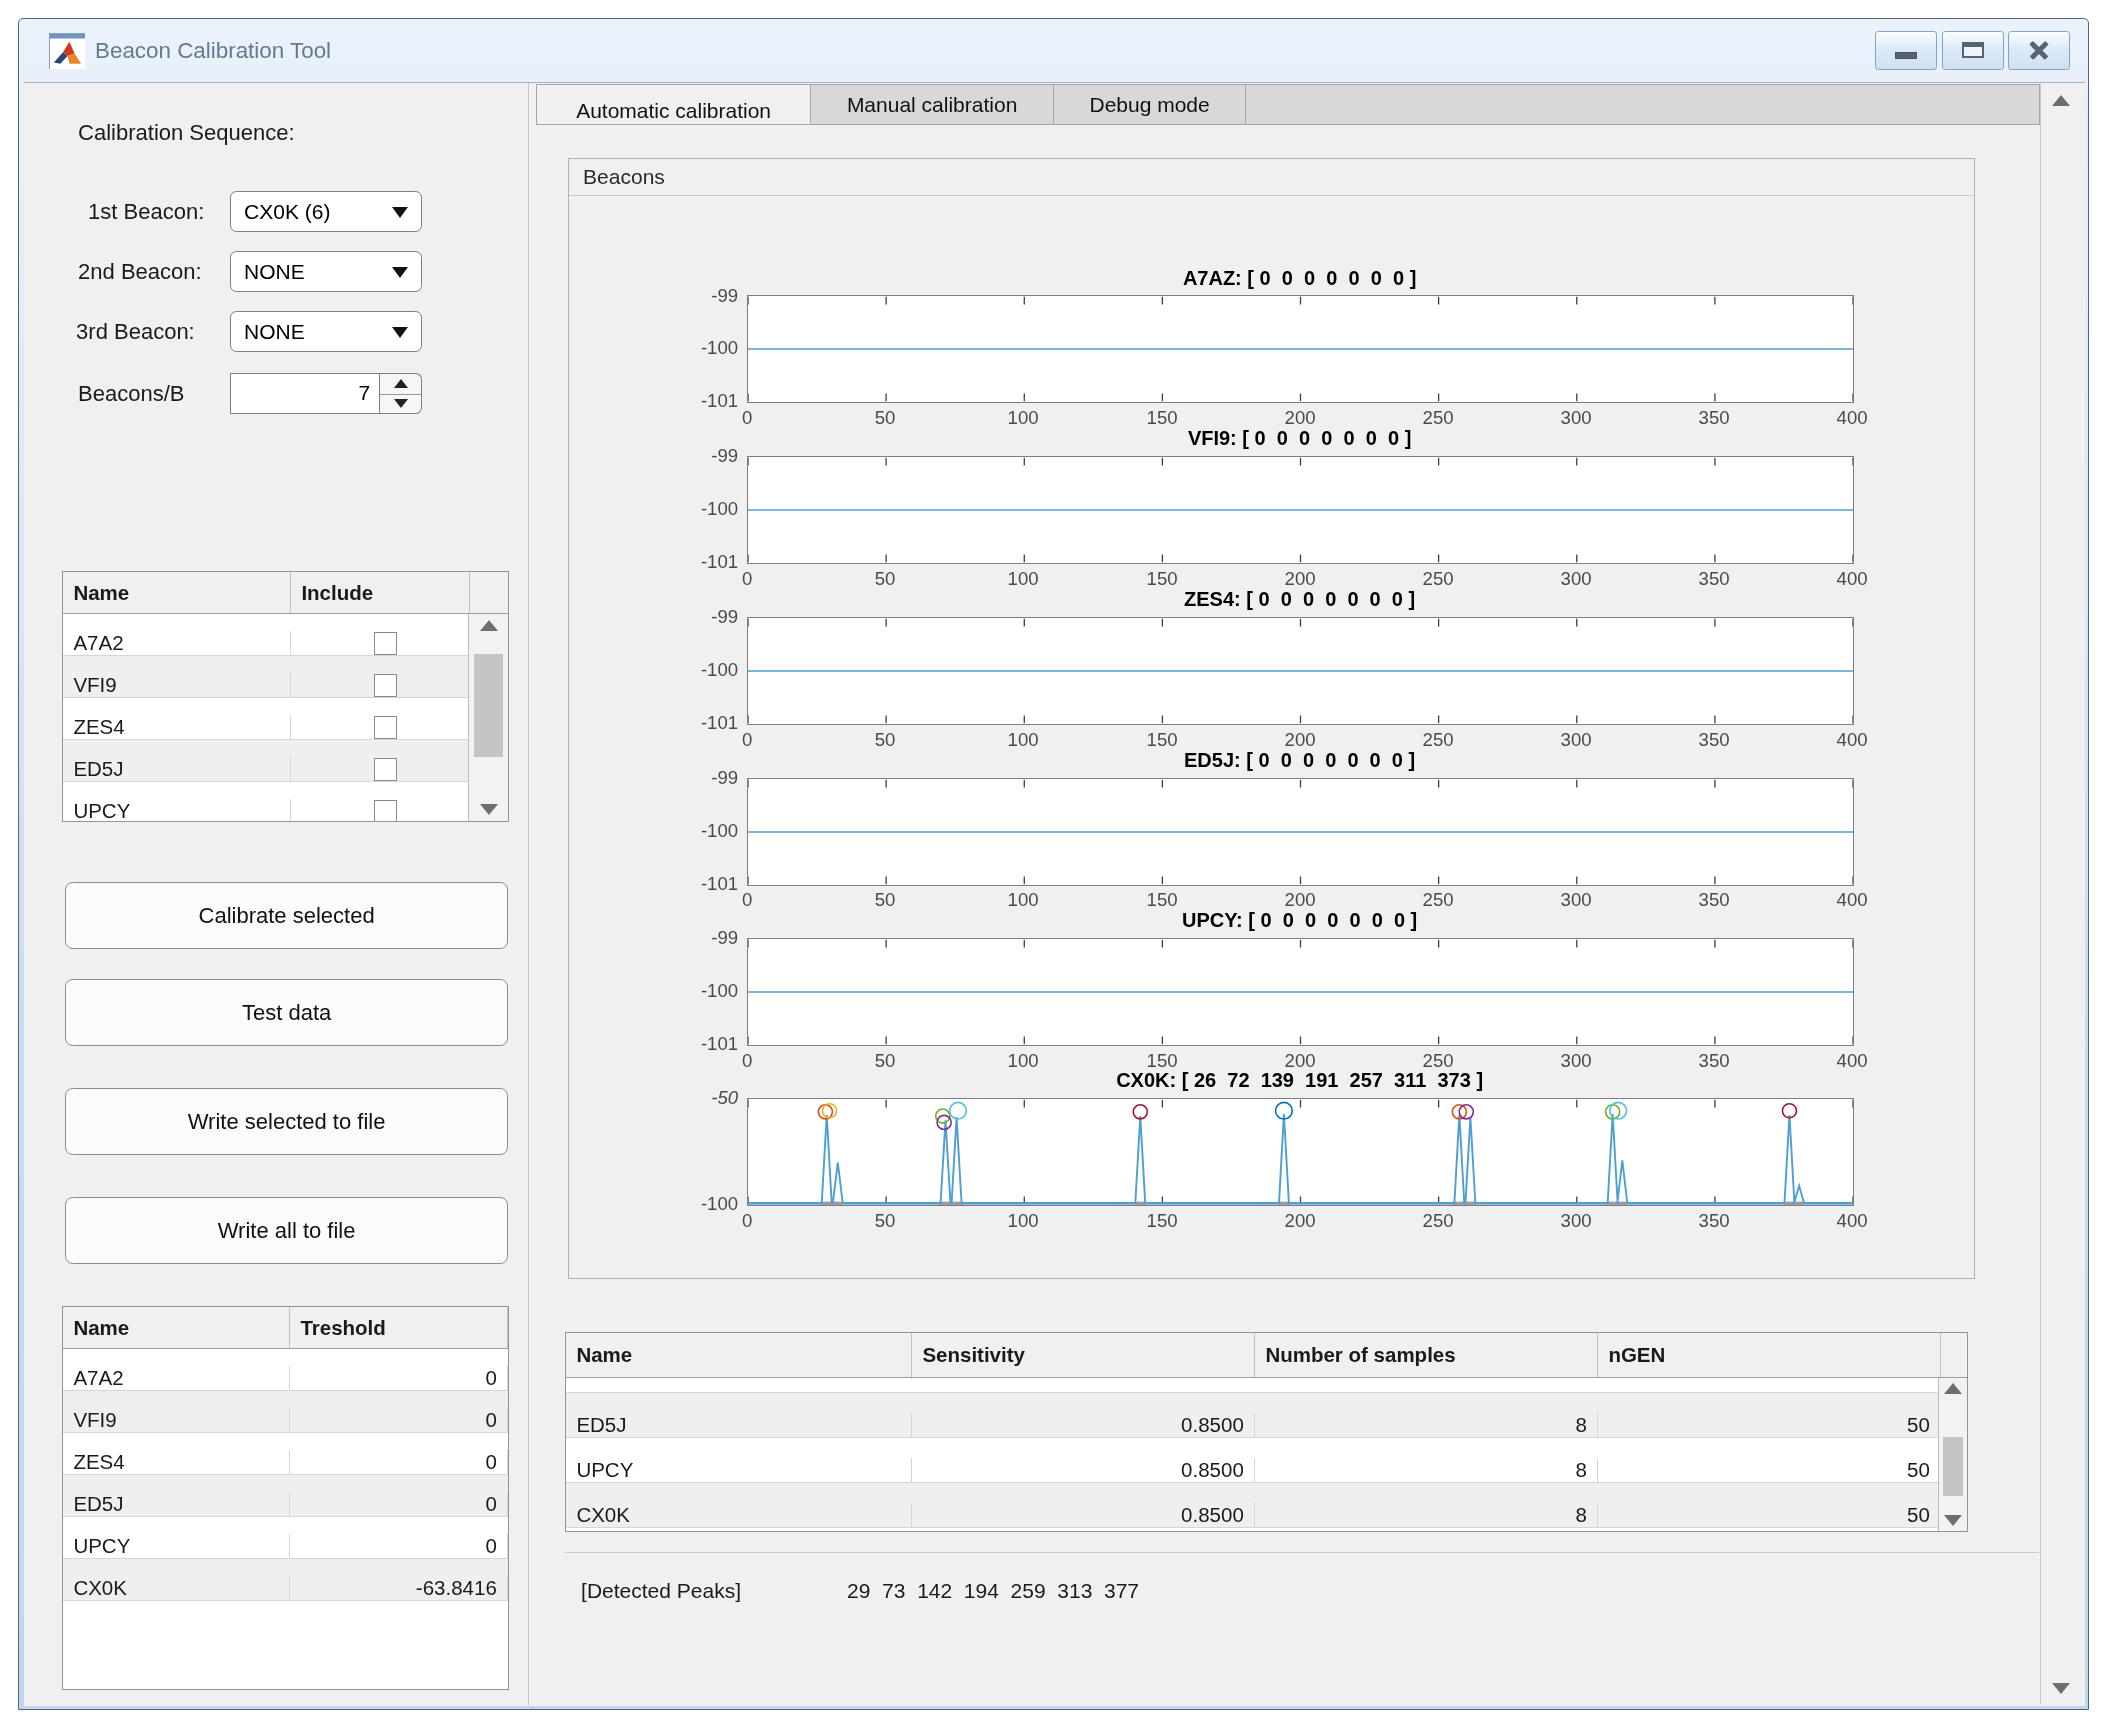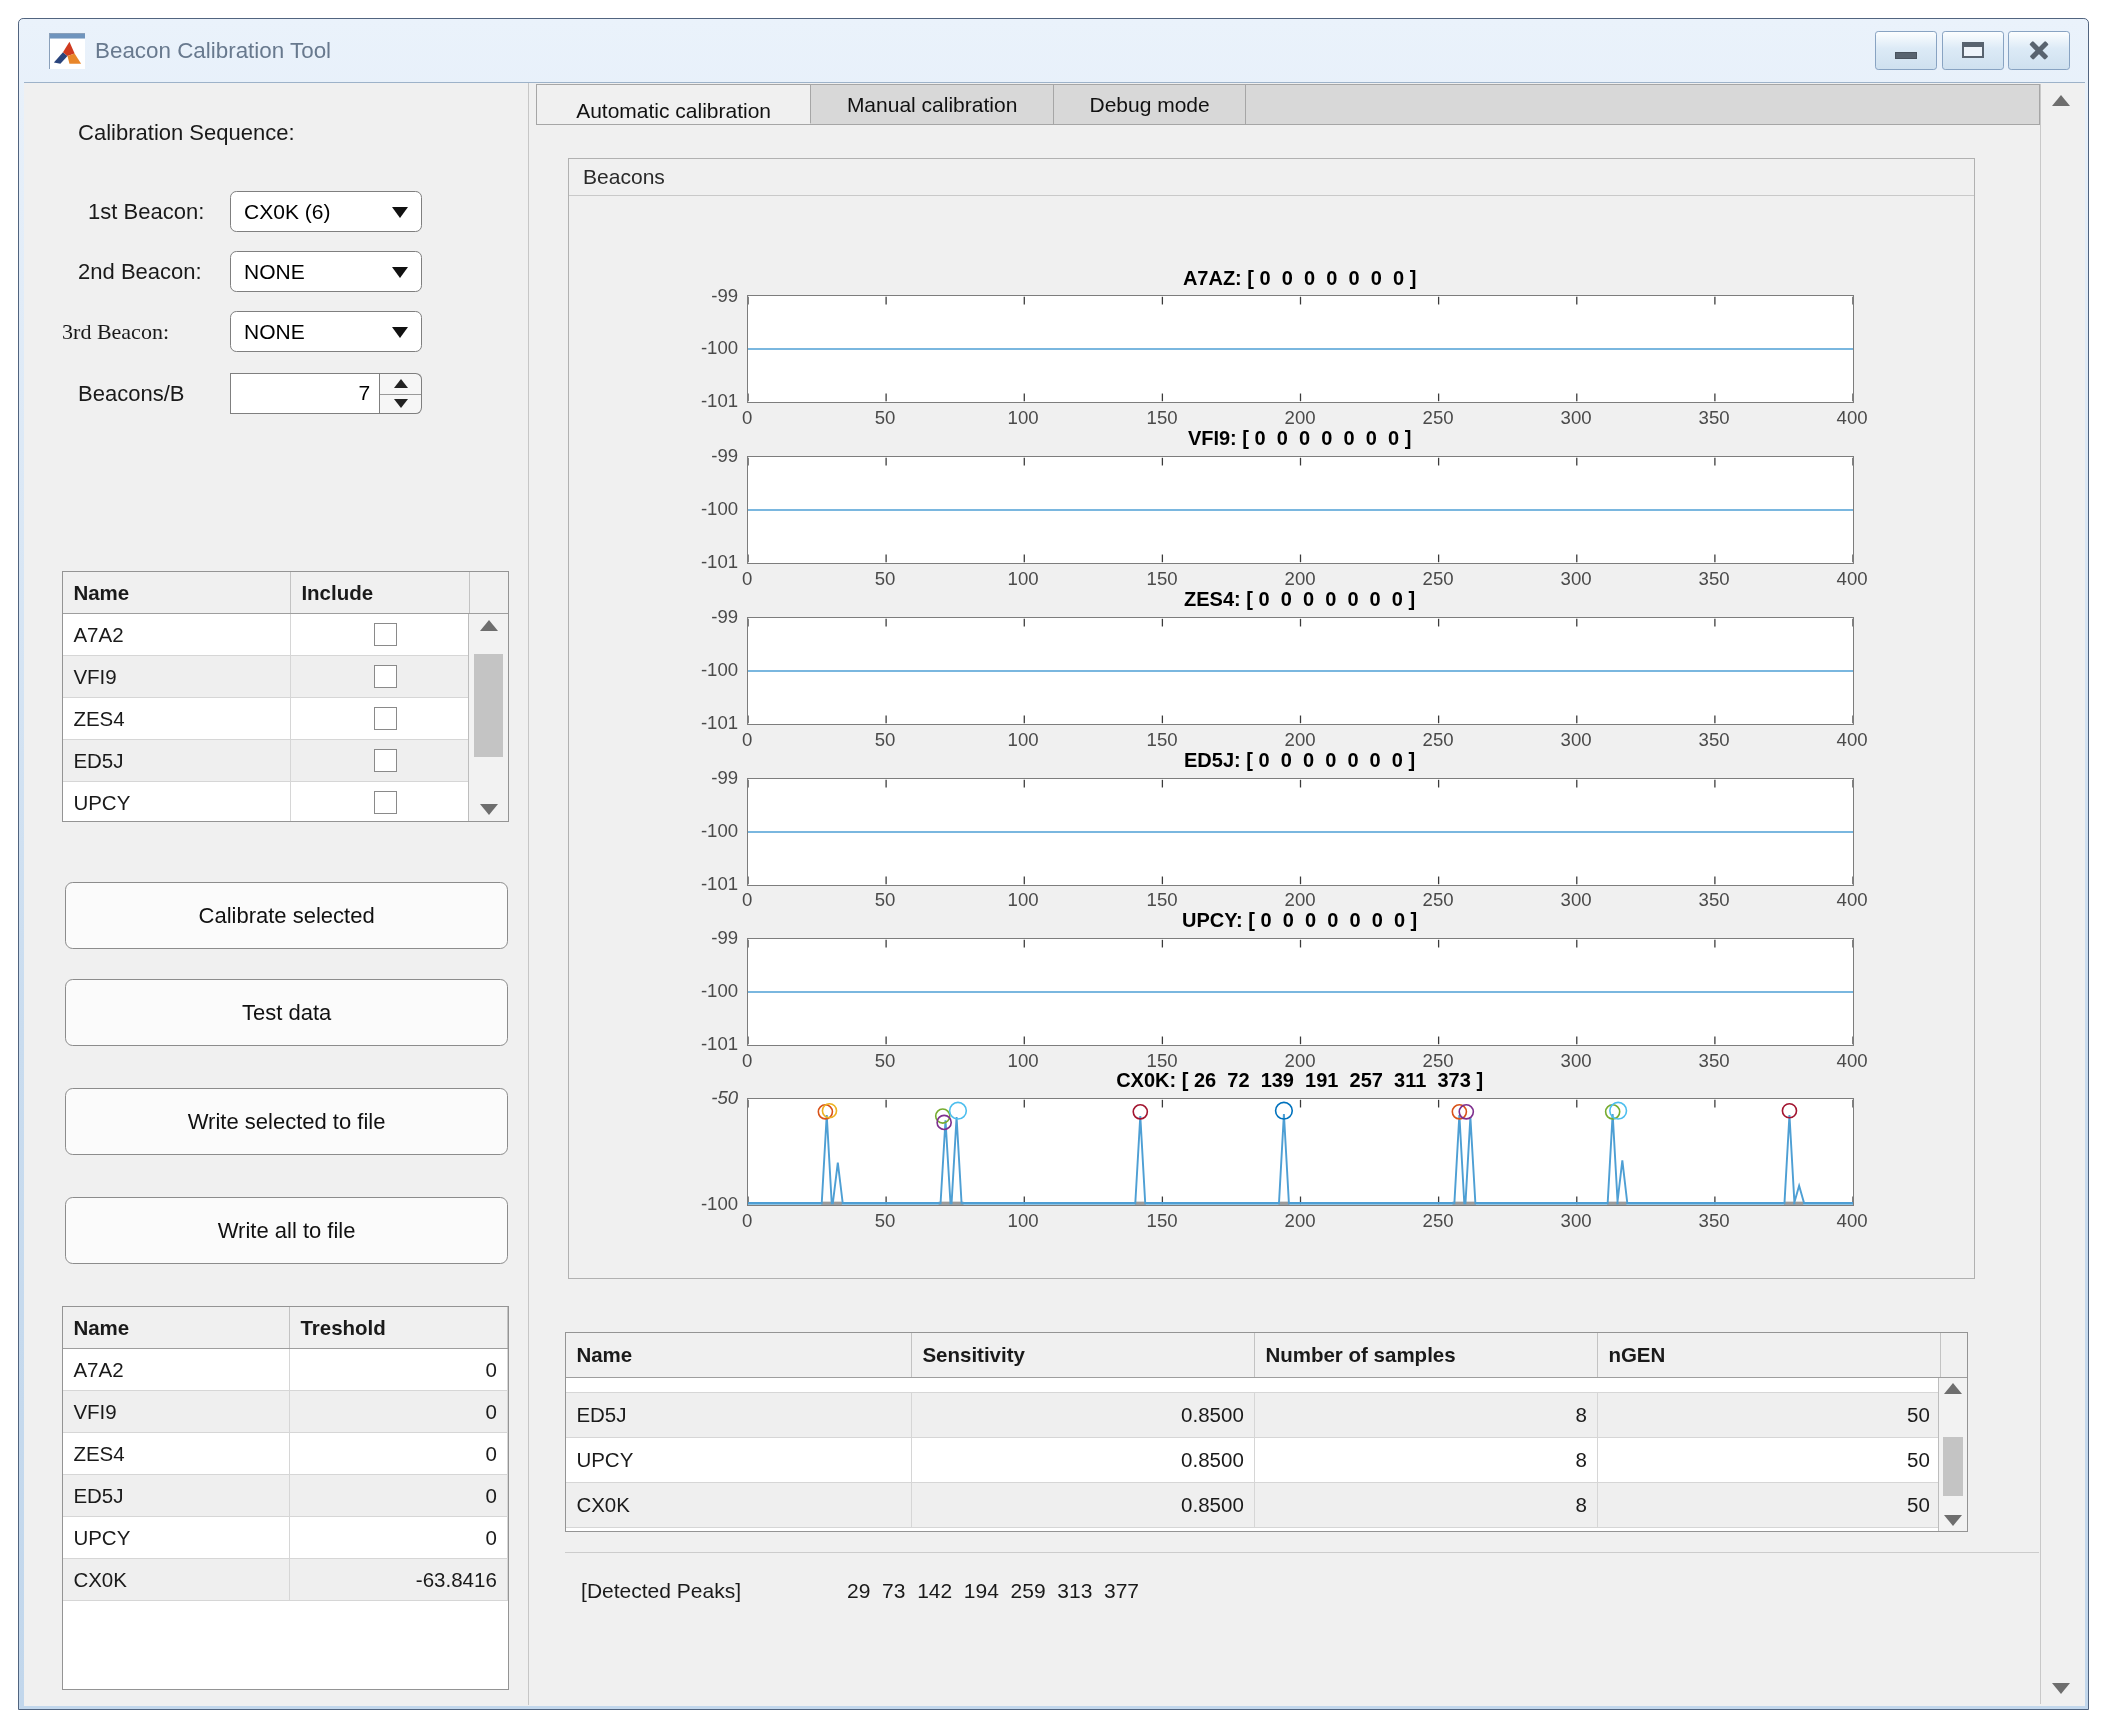--- a/index.html
+++ b/index.html
@@ -25,21 +25,21 @@
   .spin-up,.spin-dn{position:absolute;left:0;width:100%;height:50%;display:flex;align-items:center;justify-content:center;}
   .spin-up{top:0;border-bottom:1.3px solid #9a9a9a;}
   .spin-dn{bottom:0;}
   .tri-up{width:0;height:0;border-left:7px solid transparent;border-right:7px solid transparent;border-bottom:9px solid #222;}
   .tri-dn{width:0;height:0;border-left:7px solid transparent;border-right:7px solid transparent;border-top:9px solid #222;}
   .btn{position:absolute;left:41px;width:443px;height:67px;background:#fbfbfb;border:1.3px solid #8c8c8c;border-radius:7.7px;box-sizing:border-box;font-size:22px;color:#111;display:flex;align-items:center;justify-content:center;}
   .utable{position:absolute;background:#fff;border:1.3px solid #949494;box-sizing:border-box;font-size:20.5px;color:#1a1a1a;overflow:hidden;}
   .uth{display:flex;height:42px;background:#f0f0f0;border-bottom:1.3px solid #9e9e9e;box-sizing:border-box;font-weight:bold;}
   .uth > span{display:flex;align-items:center;padding-left:10.3px;border-right:0.6px solid #c3c3c3;box-sizing:border-box;}
   .urows{position:relative;}
-  .urow{display:flex;height:42px;border-bottom:0.6px solid #d6d6d6;box-sizing:border-box;background:#fff;}
+  .urow{display:flex;height:42px;border-bottom:0.6px solid #d6d6d6;box-sizing:border-box;background:#fff;align-items:flex-end;}
   .urow.shaded{background:#efefef;}
   .urow > span{display:flex;align-items:center;padding-left:10.3px;border-right:0.6px solid #d6d6d6;box-sizing:border-box;overflow:hidden;}
   .urow > span.num{justify-content:flex-end;padding-right:10.3px;padding-left:0;}
   .cb{width:23px;height:23px;border:1.3px solid #8a8a8a;background:#fff;box-sizing:border-box;margin:auto;}
   .sbar{position:absolute;background:#f2f2f2;border-left:0.6px solid #bdbdbd;box-sizing:border-box;}
   .sb-up,.sb-dn{position:absolute;left:0;width:100%;display:flex;justify-content:center;}
   .sb-thumb{position:absolute;left:5.1px;right:5.1px;background:#c4c4c4;}
   .arr-up{width:0;height:0;border-left:9px solid transparent;border-right:9px solid transparent;border-bottom:11px solid #6e6e6e;}
   .arr-dn{width:0;height:0;border-left:9px solid transparent;border-right:9px solid transparent;border-top:11px solid #6e6e6e;}
   .vdivider{position:absolute;left:504px;top:0;width:0.6px;height:1622px;background:#c6c6c6;}
@@ -98,21 +98,21 @@
         <span>CX0K (6)</span>
         <span class="dd-caret"></span>
       </div>
 
       <div class="lbl" style="left:54px;top:168px;line-height:41px;">2nd Beacon:</div>
       <div class="dropdown" style="top:168px;">
         <span>NONE</span>
         <span class="dd-caret"></span>
       </div>
 
-      <div class="lbl" style="left:38px;top:228px;line-height:41px;font-family:Liberation Serif, serif;">3rd Beacon:</div>
+      <div class="lbl" style="left:52px;top:228px;line-height:41px;">3rd Beacon:</div>
       <div class="dropdown" style="top:228px;">
         <span>NONE</span>
         <span class="dd-caret"></span>
       </div>
 
       <div class="lbl" style="left:54px;top:290px;line-height:41px;">Beacons/B</div>
       <div class="spin-field" style="top:290px;">7</div>
       <div class="spin-btns" style="top:290px;">
         <div class="spin-up">
             <span class="tri-up"></span>

